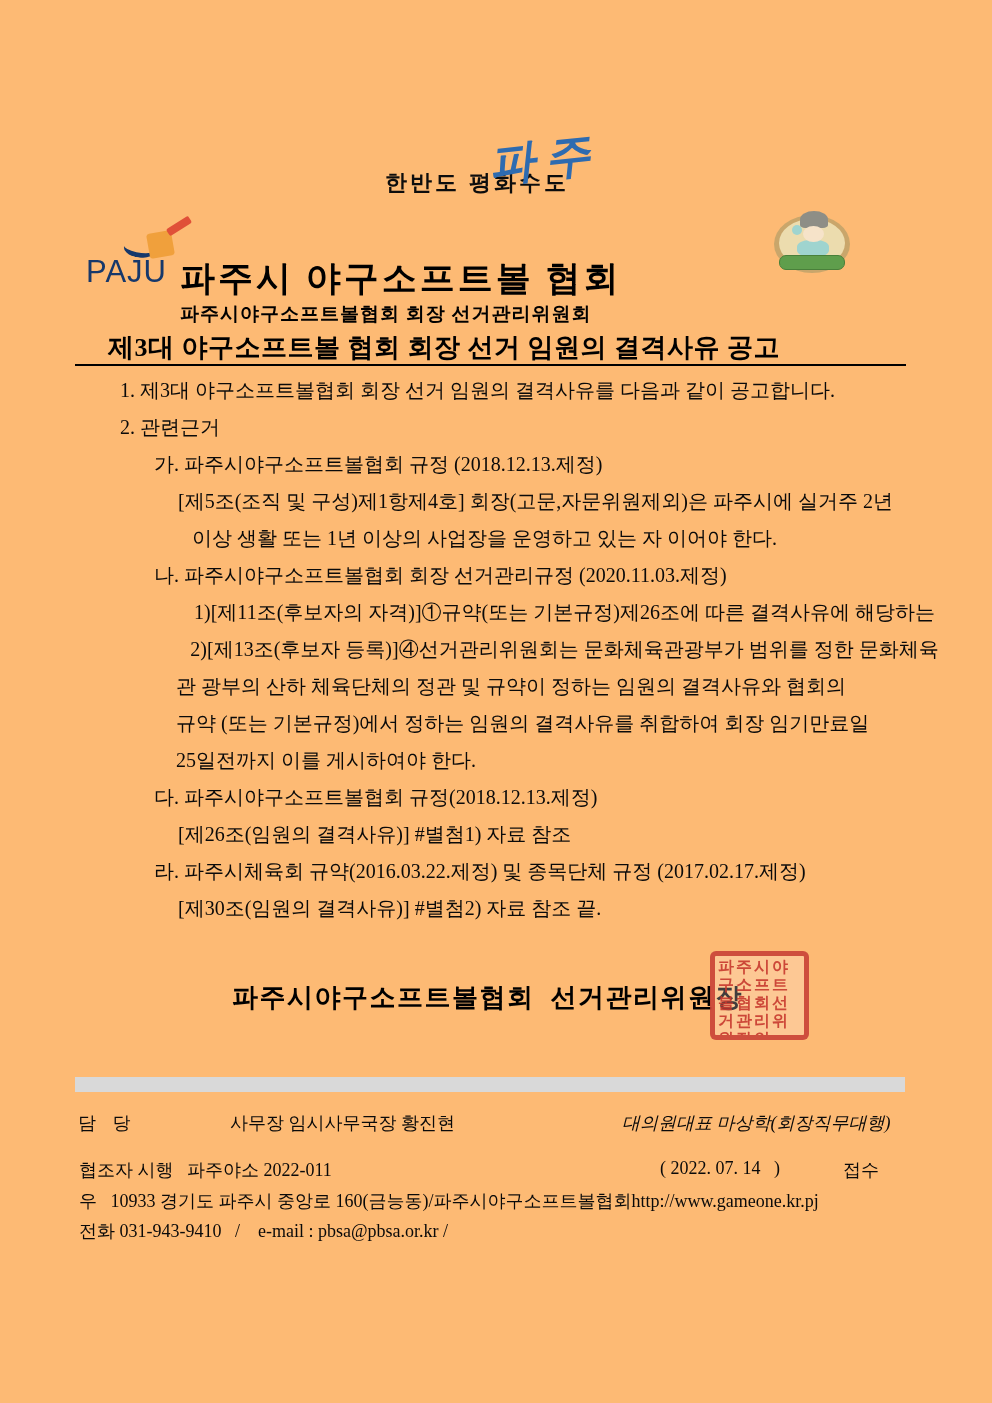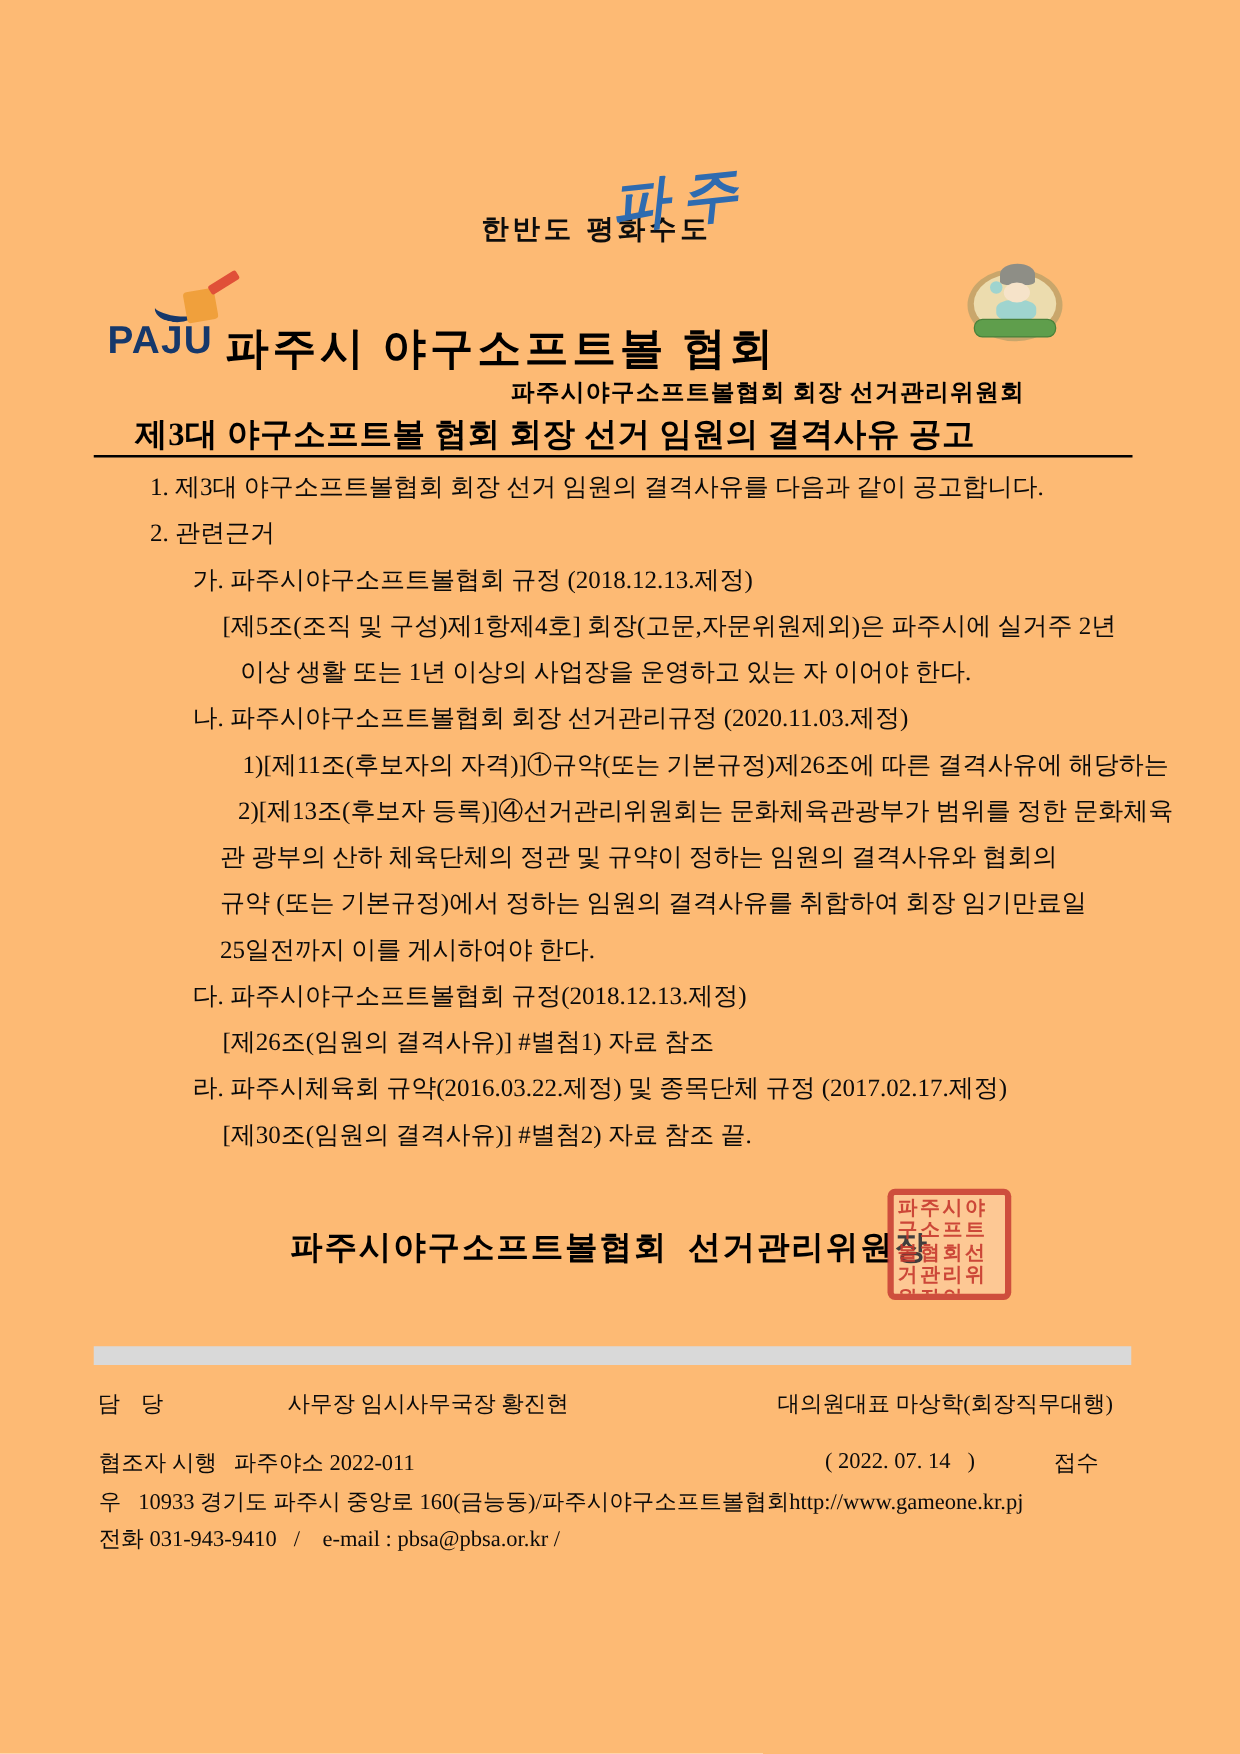--- a/index.html
+++ b/index.html
@@ -14,21 +14,21 @@
   
   .slogan { left:385px; top:168px; font-family:"Liberation Sans",sans-serif;
     font-weight:900; font-size:22px; letter-spacing:3px; color:#0d0d0d; }
   .brush { left:492px; top:128px; color:#2e6bb0; font-weight:900; font-size:46px;
     font-family:"Liberation Serif",serif; transform:rotate(-6deg) skewX(-12deg);
     letter-spacing:10px; }
 
   
   .paju-logo { left:86px; top:220px; width:110px; height:72px; }
   .paju-text { position:absolute; left:0; top:34px; font-family:"Liberation Sans",sans-serif;
-    font-weight:700; font-size:31px; color:#16386b; letter-spacing:1px; }
+    font-weight:400; font-size:31px; color:#16386b; letter-spacing:1px; }
   .logo-square { position:absolute; left:62px; top:12px; width:25px; height:25px;
     background:#f0a03c; border-radius:3px; transform:rotate(-10deg); }
   .logo-ribbon { position:absolute; left:80px; top:2px; width:26px; height:8px;
     background:#e05038; border-radius:2px; transform:rotate(-32deg); }
   .logo-swoosh { position:absolute; left:38px; top:16px; width:34px; height:22px;
     border:0; border-bottom:5px solid #16386b; border-radius:0 0 60% 40%;
     transform:rotate(12deg); }
 
   
   .mascot { left:774px; top:211px; width:76px; height:66px; }
@@ -43,21 +43,21 @@
   .m-arm  { position:absolute; left:18px; top:14px; width:10px; height:10px;
     background:#9fd4cf; border-radius:50%; }
   .m-body { position:absolute; left:23px; top:29px; width:32px; height:17px;
     background:#9fd4cf; border-radius:40%; }
   .m-banner { position:absolute; left:5px; top:44px; width:66px; height:15px;
     background:#5f9e4c; border:1px solid #49803a; border-radius:7px; }
 
   
   .org-title { left:180px; top:255px; width:640px; text-align:left; white-space:pre;
     font-weight:bold; font-size:35px; letter-spacing:3px; color:#000; }
-  .org-subtitle { left:180px; top:301px; width:640px; text-align:right; white-space:pre;
+  .org-subtitle { left:180px; top:301px; width:640px; text-align:left; white-space:pre;
     font-weight:bold; font-size:19px; letter-spacing:1px; color:#000; }
   .notice-heading { left:108px; top:330px; font-weight:bold; font-size:26px;
     letter-spacing:0.5px; color:#000;text-align:center; }
   .heading-underline { left:75px; top:364px; width:831px; height:2px; background:#000; }
 
   
   .body-block { position:absolute; left:79px; top:372px; width:845px;
     font-size:20px; line-height:37px; color:#0a0a0a;margin-left:41px; }
   .body-block div { white-space:pre; }
   .ind-b { padding-left:34px; }
@@ -75,21 +75,21 @@
     display:flex; flex-wrap:wrap; align-content:flex-start; overflow:hidden;
     background:rgba(255,245,244,.25); z-index:3;
     font-weight:bold; font-size:16px; line-height:18px; letter-spacing:2px;
     color:rgba(198,56,46,.9); word-break:break-all; white-space:normal; }
 
   
   .divider { left:75px; top:1077px; width:830px; height:15px; background:#d9d9d9; }
   .f { font-size:18px; color:#0a0a0a; }
   .f-staff-label  { left:78px;  top:1111px; letter-spacing:6px; }
   .f-staff-center { left:230px; top:1111px; }
-  .f-staff-right  { left:622px; top:1111px; }
+  .f-staff-right  { left:622px; top:1111px;font-style:italic; }
   .f-doc-left     { left:79px;  top:1158px; }
   .f-doc-date     { left:660px; top:1158px; }
   .f-doc-receipt  { left:843px; top:1158px; }
   .f-address      { left:79px;  top:1189px; }
   .f-contact      { left:79px;  top:1219px; }
 </style>
 </head>
 <body>
 
 <div class="page">

